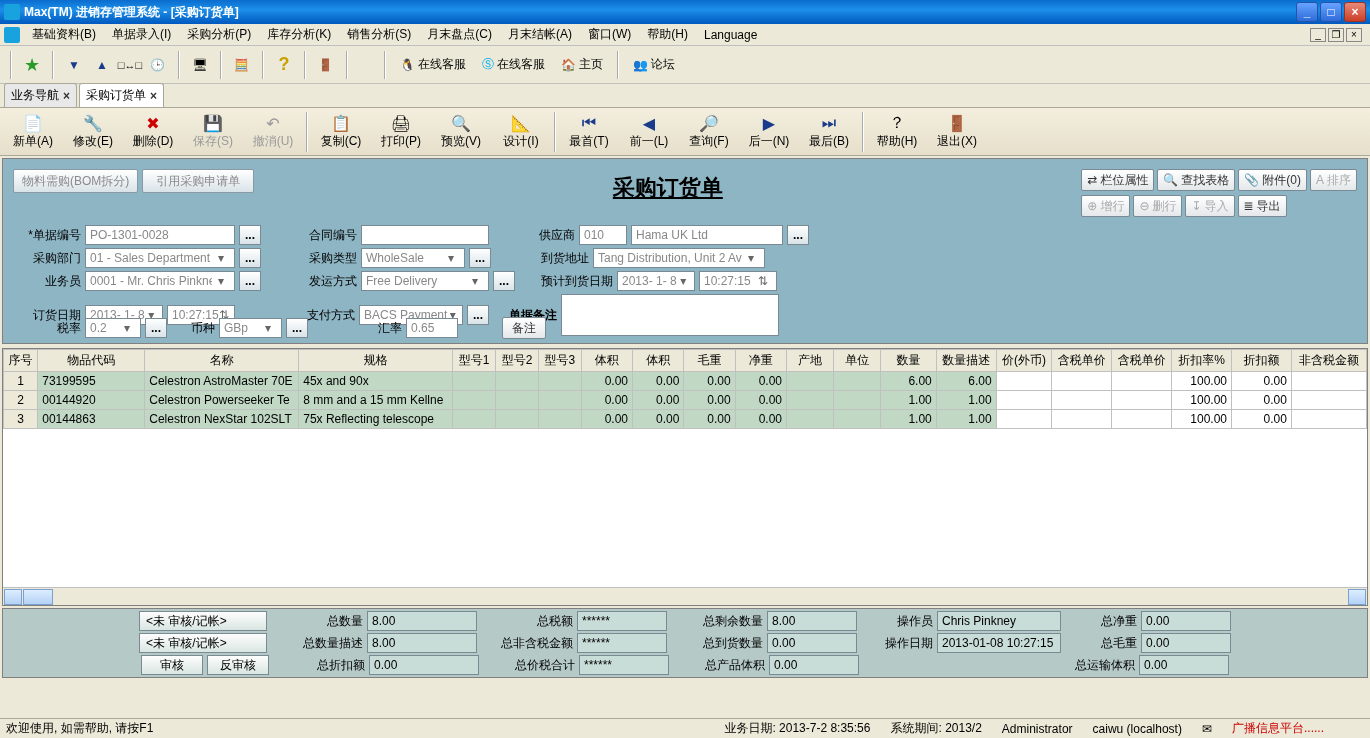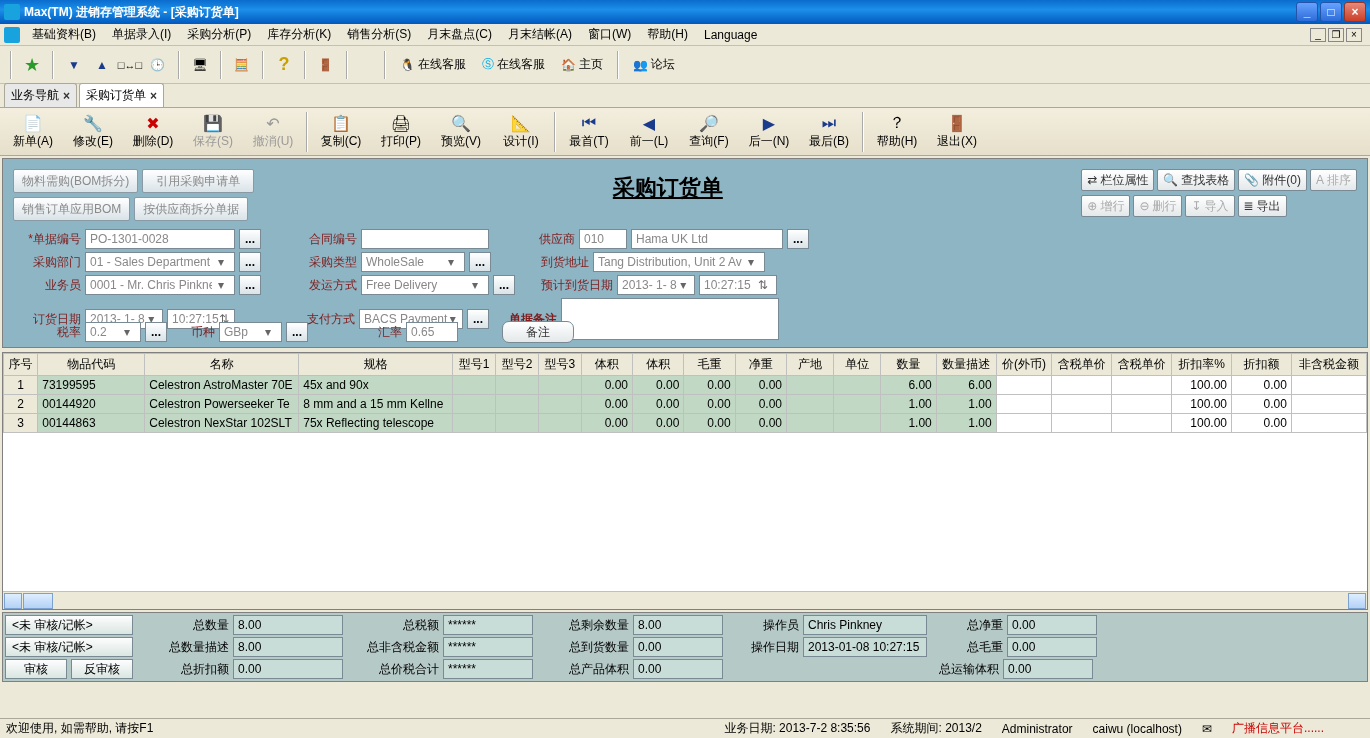--- a/index.html
+++ b/index.html
@@ -48,41 +48,41 @@
     .fbtn { background: linear-gradient(to bottom,#fff,#d9e3e8); border: 1px solid #8a9aa5; padding: 4px 8px; color: #8a8a8a; cursor: default; min-width: 112px; text-align: center; border-radius: 2px; height: 24px; display: flex; align-items: center; justify-content: center; }
     .formtitle { flex: 1; text-align: center; font-size: 22px; font-family: "KaiTi","楷体",serif; font-weight: bold; text-decoration: underline; color: #000; margin-top: 4px; }
     .rightbtns { display: flex; flex-direction: column; gap: 4px; }
     .rightbtns .row { display: flex; gap: 3px; }
     .rbtn { background: linear-gradient(to bottom,#fff,#e4e8ea); border: 1px solid #7a8a94; padding: 3px 5px; display: flex; align-items: center; gap: 3px; cursor: pointer; border-radius: 2px; height: 22px; color: #333; }
     .rbtn.disabled { color: #aaa; cursor: default; }
     .rbtn .ic { font-size: 12px; }
 
     .formfields { margin-top: 8px; display: flex; flex-direction: column; gap: 3px; }
     .frow { display: flex; align-items: center; gap: 4px; }
-    .flabel { width: 68px; text-align: right; color: #7f1d1d; }
+    .flabel { width: 68px; text-align: right; color: #000000; }
     .finput { background: #fff; border: 1px solid #7a8a94; height: 20px; padding: 0 4px; color: #888; display: flex; align-items: center; overflow: hidden; white-space: nowrap; }
     .lookupbtn { width: 22px; height: 20px; background: linear-gradient(to bottom,#fff,#d9e3e8); border: 1px solid #7a8a94; display: flex; align-items: center; justify-content: center; cursor: pointer; font-weight: bold; }
     .dropdn { width: 18px; display: flex; align-items: center; justify-content: center; color: #666; }
 
     
     .gridwrap { margin: 4px 2px 2px 2px; border: 1px solid #808080; background: #fff; }
     .grid { width: 100%; border-collapse: collapse; table-layout: fixed; }
     .grid th, .grid td { border: 1px solid #c0c0c0; padding: 2px 4px; height: 19px; white-space: nowrap; overflow: hidden; font-size: 12px; }
     .grid th { background: #ece9d8; text-align: center; font-weight: normal; }
     .grid tbody tr { background: #c0d8c4; }
     .grid tbody tr td.rh { background: #ece9d8; text-align: center; }
     .grid .num { text-align: right; }
     .gridblank { height: 158px; background: #fff; }
     .gridscroll { background: #ece9d8; height: 18px; display: flex; align-items: center; border-top: 1px solid #c0c0c0; }
     .gridscroll .sc { width: 18px; height: 16px; background: linear-gradient(to bottom,#ddeeff,#b4d1f5); border: 1px solid #7ba1d1; margin: 0 1px; }
     .gridscroll .track { flex: 1; }
     .gridscroll .thumb { width: 30px; height: 16px; background: linear-gradient(to bottom,#ddeeff,#b4d1f5); border: 1px solid #7ba1d1; }
 
     
-    .summary { background: #b5c9c6; padding: 2px; display: flex; flex-direction: column; gap: 2px; border: 1px solid #808080; margin: 0 2px; }
+    .summary { background: #b5c9c6; padding: 2px; display: flex; flex-direction: column; gap: 2px; border: 1px solid #808080; margin: 0 2px; align-items: center; }
     .sumrow { display: flex; gap: 2px; align-items: center; }
     .sumbtn { background: linear-gradient(to bottom,#fdfdfe,#d9e6e1); border: 1px solid #7a8a94; padding: 2px 6px; width: 128px; text-align: left; height: 20px; display: flex; align-items: center; }
     .sumlabel { text-align: right; width: 74px; color: #000; padding-right: 2px; }
     .sumval { background: #c9ddd8; border: 1px solid #7a8a94; height: 20px; padding: 0 4px; display: flex; align-items: center; min-width: 90px; }
     .sbtn { background: linear-gradient(to bottom,#fdfdfe,#d9e6e1); border: 1px solid #7a8a94; padding: 2px 12px; height: 20px; cursor: pointer; display: flex; align-items: center; }
 
     
     .statusbar { background: #ece9d8; border-top: 1px solid #aca899; height: 20px; display: flex; align-items: center; padding: 0 6px; gap: 20px; position: fixed; bottom: 0; left: 0; right: 0; }
     .statusbar .spacer { flex: 1; }
     .statusbar .broadcast { color: #c00; }
@@ -238,24 +238,20 @@
     </div>
   </div>
 
 <div class="formarea">
   <div class="formheader">
     <div class="leftbtns">
       <div class="row">
         <div class="fbtn">物料需购(BOM拆分)</div>
         <div class="fbtn">引用采购申请单</div>
       </div>
-      <div class="row">
-        <div class="fbtn">销售订单应用BOM</div>
-        <div class="fbtn">按供应商拆分单据</div>
-      </div>
     </div>
     <div class="formtitle">采购订货单</div>
     <div class="rightbtns">
       <div class="row">
         <div class="rbtn">
             <span class="ic">⇄</span>
             <span>栏位属性</span>
           </div>
         <div class="rbtn">
             <span class="ic">🔍</span>
@@ -383,21 +379,21 @@
       <div class="flabel" style="width:36px;">币种</div>
       <div class="finput" style="width:63px;display:flex;">
           <span style="flex:1;">GBp</span>
           <span class="dropdn">▾</span>
         </div>
       <div class="lookupbtn">...</div>
       <div style="width:50px;"></div>
       <div class="flabel" style="width:36px;">汇率</div>
       <div class="finput" style="width:52px;">0.65</div>
       <div style="width:36px;"></div>
-      <div class="rbtn" style="width:72px;justify-content:center;border-radius:7px;">备注</div>
+      <div class="rbtn" style="width:44px;justify-content:center;">备注</div>
     </div>
   </div>
 </div>
 
 <div class="gridwrap">
   <table class="grid">
     <colgroup>
       <col style="width:32px;">
         <col style="width:100px;">
         <col style="width:144px;">

